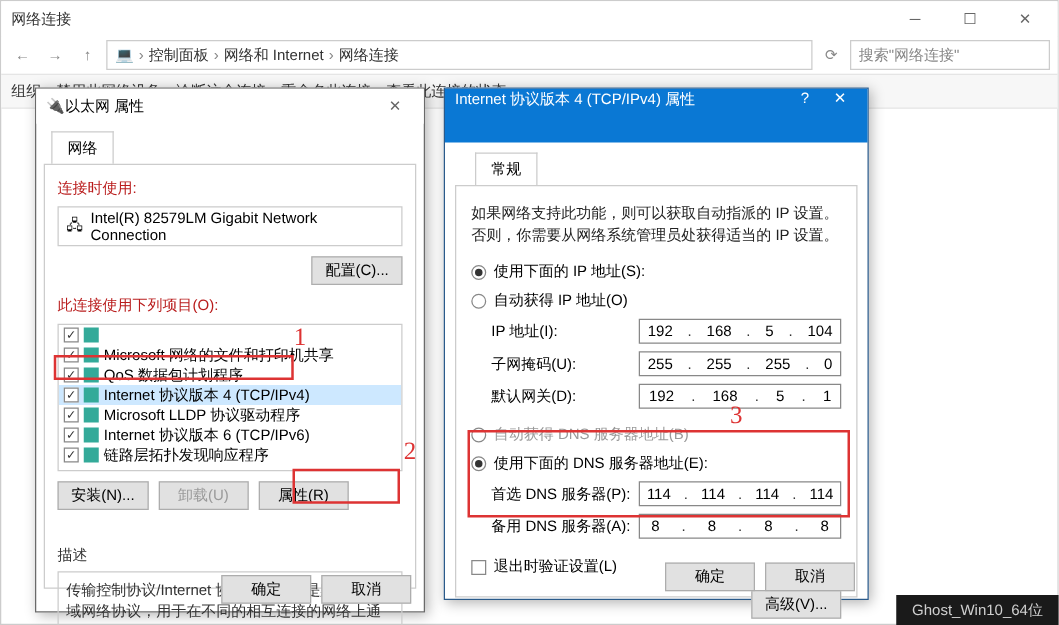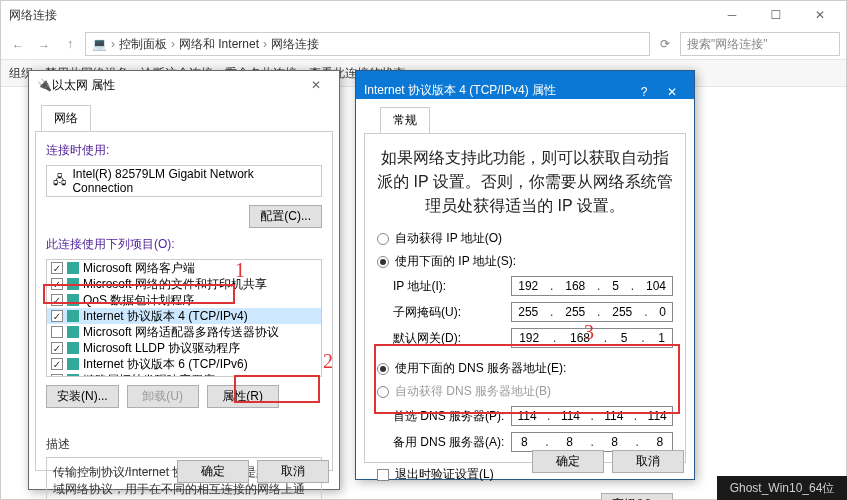--- a/index.html
+++ b/index.html
@@ -18,46 +18,46 @@
 .toolbar { height: 28px; border-top: 1px solid #e5e5e5; border-bottom: 1px solid #e5e5e5; display: flex; align-items: center; padding: 0 8px; gap: 12px; background: #f7f7f7; color: #333; }
 
 
 .dlg1 { position: absolute; top: 70px; left: 28px; width: 312px; height: 420px; background: #fff; border: 1px solid #6a6a6a; box-shadow: 2px 2px 10px rgba(0,0,0,0.3); }
 .dlg1 .dlg-title { height: 28px; background: #fff; display: flex; align-items: center; padding: 0 8px; font-size: 12px; }
 .dlg1 .dlg-title .t { flex: 1; }
 .dlg1 .dlg-title .x { width: 30px; text-align: center; color: #666; }
 .tabstrip { display: flex; padding: 6px 6px 0 12px; }
 .tab { padding: 4px 12px; border: 1px solid #ccc; border-bottom: none; background: #fff; font-size: 12px; }
 .tabcontent { border: 1px solid #ccc; margin: 0 6px 6px 6px; padding: 10px; height: 340px; position: relative; }
-.label { font-size: 12px; color: #4c1d95; }
+.label { font-size: 12px; color: #b91c1c; }
 .nicbox { margin-top: 6px; border: 1px solid #ccc; height: 32px; display: flex; align-items: center; padding: 0 6px; gap: 6px; }
 .cfgbtn-row { display: flex; justify-content: flex-end; margin-top: 8px; }
 .btn { min-width: 72px; height: 23px; border: 1px solid #adadad; background: #e1e1e1; display: inline-flex; align-items: center; justify-content: center; padding: 0 10px; font-size: 12px; }
 .btn.dis { color: #9a9a9a; }
 .itemlist { margin-top: 6px; border: 1px solid #ccc; height: 118px; overflow: hidden; }
 .itemrow { display: flex; align-items: center; height: 16px; padding: 0 4px; gap: 4px; font-size: 11px; white-space: nowrap; }
 .itemrow.sel { background: #cde8ff; }
 .chk { width: 12px; height: 12px; border: 1px solid #888; display: inline-flex; align-items: center; justify-content: center; font-size: 10px; color: #333; background: #fff; }
 .proto-icon { width: 12px; height: 12px; background: #3a9; display: inline-block; }
 .listbtns { display: flex; gap: 8px; margin-top: 8px; }
 .desc { margin-top: 28px; font-size: 11px; color: #333; }
 .desc .box { border: 1px solid #ccc; padding: 6px; margin-top: 4px; height: 50px; }
 .dlg-foot { position: absolute; bottom: 6px; right: 10px; display: flex; gap: 8px; }
 .redbox1 { position: absolute; border: 2px solid #d33; pointer-events: none; }
 .redmark { position: absolute; color: #d33; font-size: 20px; font-family: "Comic Sans MS", cursive; pointer-events: none; }
 
 
 .dlg2 { position: absolute; top: 70px; left: 355px; width: 340px; height: 410px; background: #fff; border: 1px solid #2a5a8a; box-shadow: 2px 2px 10px rgba(0,0,0,0.3); }
-.dlg2 .dlg-title { height: 28px; background: #0a78d4; color: #fff; display: flex; align-items: flex-end; padding: 0 8px; font-size: 12px; }
+.dlg2 .dlg-title { height: 43px; background: #0a78d4; color: #fff; display: flex; align-items: flex-start; padding: 0 8px; font-size: 12px; }
 .dlg2 .dlg-title .t { flex: 1; }
 .dlg2 .dlg-title .q { width: 28px; text-align: center; }
 .dlg2 .dlg-title .x { width: 28px; text-align: center; }
 .dlg2 .tabstrip { padding: 8px 8px 0 24px; }
 .dlg2 .tabcontent { margin: 0 8px 8px 8px; padding: 12px; height: 330px; position: relative; }
-.helptext { font-size: 16px; color: #222; line-height: 1.5; text-align: center; }
+.helptext { font-size: 12px; color: #222; line-height: 1.5; }
 .radio { width: 12px; height: 12px; border: 1px solid #888; border-radius: 50%; display: inline-flex; align-items: center; justify-content: center; }
 .radio.on::after { content: ""; width: 6px; height: 6px; background: #333; border-radius: 50%; }
 .radiorow { display: flex; align-items: center; gap: 6px; font-size: 12px; margin-top: 6px; }
 .radiorow.dim { color: #9a9a9a; }
 .fieldrow { display: flex; align-items: center; margin-top: 6px; padding-left: 16px; }
 .fieldrow .fl { width: 120px; font-size: 12px; }
 .ipinput { width: 164px; height: 20px; border: 1px solid #888; display: flex; align-items: center; justify-content: space-around; font-size: 12px; font-family: Consolas, monospace; padding: 0 0; }
 .ipinput .d { color: #333; }
 .group { margin-top: 12px; }
 .checkrow { display: flex; align-items: center; gap: 6px; margin-top: 14px; font-size: 12px; }
@@ -121,41 +121,35 @@
       <span>Intel(R) 82579LM Gigabit Network Connection</span>
     </div>
     <div class="cfgbtn-row">
         <span class="btn">配置(C)...</span>
       </div>
     <div class="label" style="margin-top:8px">此连接使用下列项目(O):</div>
     <div class="itemlist" id="itemlist">
         <div class="itemrow">
           <span class="chk">✓</span>
           <span class="proto-icon"></span>
-          <span>Microsoft 网络客户端</span>
         </div>
         <div class="itemrow">
           <span class="chk">✓</span>
           <span class="proto-icon"></span>
           <span>Microsoft 网络的文件和打印机共享</span>
         </div>
         <div class="itemrow">
           <span class="chk">✓</span>
           <span class="proto-icon"></span>
           <span>QoS 数据包计划程序</span>
         </div>
         <div class="itemrow sel">
           <span class="chk">✓</span>
           <span class="proto-icon"></span>
           <span>Internet 协议版本 4 (TCP/IPv4)</span>
-        </div>
-        <div class="itemrow">
-          <span class="chk"></span>
-          <span class="proto-icon"></span>
-          <span>Microsoft 网络适配器多路传送器协议</span>
         </div>
         <div class="itemrow">
           <span class="chk">✓</span>
           <span class="proto-icon"></span>
           <span>Microsoft LLDP 协议驱动程序</span>
         </div>
         <div class="itemrow">
           <span class="chk">✓</span>
           <span class="proto-icon"></span>
           <span>Internet 协议版本 6 (TCP/IPv6)</span>
@@ -194,27 +188,27 @@
     <span class="x">✕</span>
   </div>
   <div class="tabstrip">
       <div class="tab">常规</div>
     </div>
   <div class="tabcontent">
     <div class="helptext">如果网络支持此功能，则可以获取自动指派的 IP 设置。否则，你需要从网络系统管理员处获得适当的 IP 设置。</div>
 
     <div class="group">
       <div class="radiorow">
+          <span class="radio on"></span>
+          <span>使用下面的 IP 地址(S):</span>
+        </div>
+      <div class="radiorow">
           <span class="radio"></span>
           <span>自动获得 IP 地址(O)</span>
         </div>
-      <div class="radiorow">
-          <span class="radio on"></span>
-          <span>使用下面的 IP 地址(S):</span>
-        </div>
       <div class="fieldrow">
           <span class="fl">IP 地址(I):</span>
           <span class="ipinput">
             <span>192</span>
             <span class="d">.</span>
             <span>168</span>
             <span class="d">.</span>
             <span>5</span>
             <span class="d">.</span>
             <span>104</span>
@@ -240,28 +234,28 @@
             <span>168</span>
             <span class="d">.</span>
             <span>5</span>
             <span class="d">.</span>
             <span>1</span>
           </span>
         </div>
     </div>
 
     <div class="group">
+      <div class="radiorow dim">
+          <span class="radio"></span>
+          <span>自动获得 DNS 服务器地址(B)</span>
+        </div>
       <div class="radiorow">
           <span class="radio on"></span>
           <span>使用下面的 DNS 服务器地址(E):</span>
         </div>
-      <div class="radiorow dim">
-          <span class="radio"></span>
-          <span>自动获得 DNS 服务器地址(B)</span>
-        </div>
       <div class="fieldrow">
           <span class="fl">首选 DNS 服务器(P):</span>
           <span class="ipinput">
             <span>114</span>
             <span class="d">.</span>
             <span>114</span>
             <span class="d">.</span>
             <span>114</span>
             <span class="d">.</span>
             <span>114</span>

